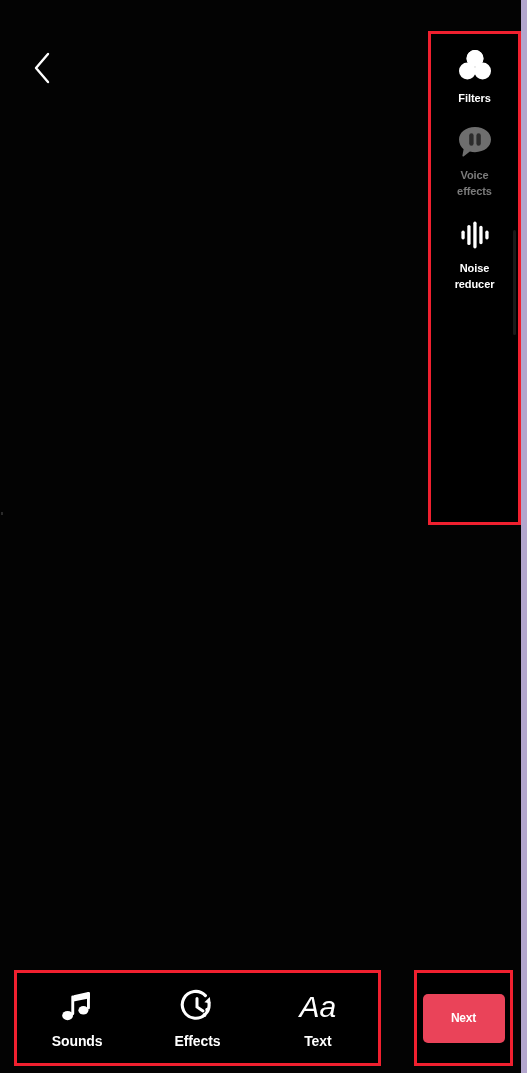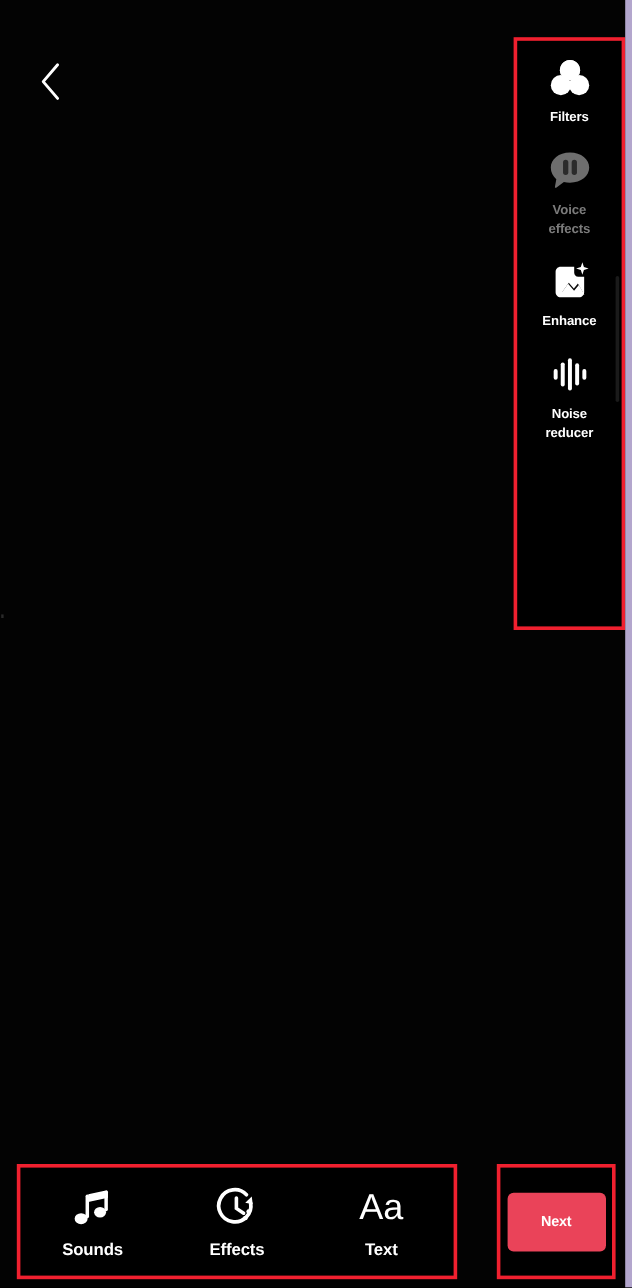--- a/index.html
+++ b/index.html
@@ -116,20 +116,21 @@
     align-items: center;
     justify-content: center;
   }
   .bottom-icon svg { display: block; }
   .bottom-icon .aa-glyph {
     font-size: 30px;
     font-weight: normal;
     color: #fff;
     line-height: 30px;
     font-family: "Liberation Sans", sans-serif;
+    font-style: italic;
   }
   .bottom-label {
     margin-top: 6px;
     font-size: 14px;
     font-weight: bold;
     color: #ffffff;
     letter-spacing: -0.1px;
   }
 
   
@@ -217,33 +218,20 @@
       <svg width="42" height="42" viewBox="0 0 42 42" fill="none">
         <path d="M21 6 C30.4 6 37 11.6 37 18.6 C37 25.6 30.4 31.2 21 31.2 C19.2 31.2 17.5 31 15.9 30.6 L9.5 35.4 C9 35.8 8.3 35.4 8.4 34.8 L9.6 28.3 C6.8 25.9 5 22.5 5 18.6 C5 11.6 11.6 6 21 6 z" fill="#6e6e6e"></path>
         <rect x="15.2" y="12.2" width="4.4" height="12.6" rx="2.2" fill="#2b2b2b"></rect>
         <rect x="22.4" y="12.2" width="4.4" height="12.6" rx="2.2" fill="#2b2b2b"></rect>
       </svg>
     </div>
     <div class="tool-label"><span>Voice</span><br><span>effects</span></div>
   </div>
 
 
-  <div class="tool-item">
-    <div class="tool-icon">
-      <svg width="42" height="42" viewBox="0 0 42 42" fill="none">
-        <path d="M9 12.4 C9 10.1 10.9 8.2 13.2 8.2 L24.5 8.2 L24.5 13.2 C24.5 15.1 26 16.6 27.9 16.6 L32.8 16.6 L32.8 29.6 C32.8 31.9 30.9 33.8 28.6 33.8 L13.2 33.8 C10.9 33.8 9 31.9 9 29.6 z" fill="#ffffff"></path>
-        <path d="M9.6 31 L17.2 22.1 L22.4 27.6 L27.3 21.8 L32.4 30.4 L32.4 31.6 C32.4 32.8 31.4 33.8 30.2 33.8 L11.8 33.8 C10.6 33.8 9.6 32.8 9.6 31.6 z" fill="#000000" opacity="0"></path>
-        <path d="M31.3 4.6 L32.6 8.5 L36.5 9.8 L32.6 11.1 L31.3 15 L30 11.1 L26.1 9.8 L30 8.5 z" fill="#ffffff"></path>
-        <path d="M25.6 15.4 L26.3 17.5 L28.4 18.2 L26.3 18.9 L25.6 21 L24.9 18.9 L22.8 18.2 L24.9 17.5 z" fill="#ffffff"></path>
-        <path d="M14.6 29.4 L20 21.6 L24.2 26.4 L27.6 22.2 L31.6 29.4 z" fill="#0b0b0b"></path>
-        <path d="M13 31.4 L19.4 22.4 L24.4 28.2 L28.4 23.4 L33 31.4 z" fill="#ffffff"></path>
-      </svg>
-    </div>
-    <div class="tool-label">Enhance</div>
-  </div>
 
   <div class="tool-item">
     <div class="tool-icon">
       <svg width="42" height="42" viewBox="0 0 42 42" fill="none">
         <rect x="7.4" y="16.6" width="3.3" height="8.8" rx="1.6" fill="#ffffff"></rect>
         <rect x="13.3" y="11.0" width="3.3" height="20.0" rx="1.6" fill="#ffffff"></rect>
         <rect x="19.3" y="7.6" width="3.3" height="26.8" rx="1.6" fill="#ffffff"></rect>
         <rect x="25.3" y="11.8" width="3.3" height="18.4" rx="1.6" fill="#ffffff"></rect>
         <rect x="31.3" y="16.6" width="3.3" height="8.8" rx="1.6" fill="#ffffff"></rect>
       </svg>

